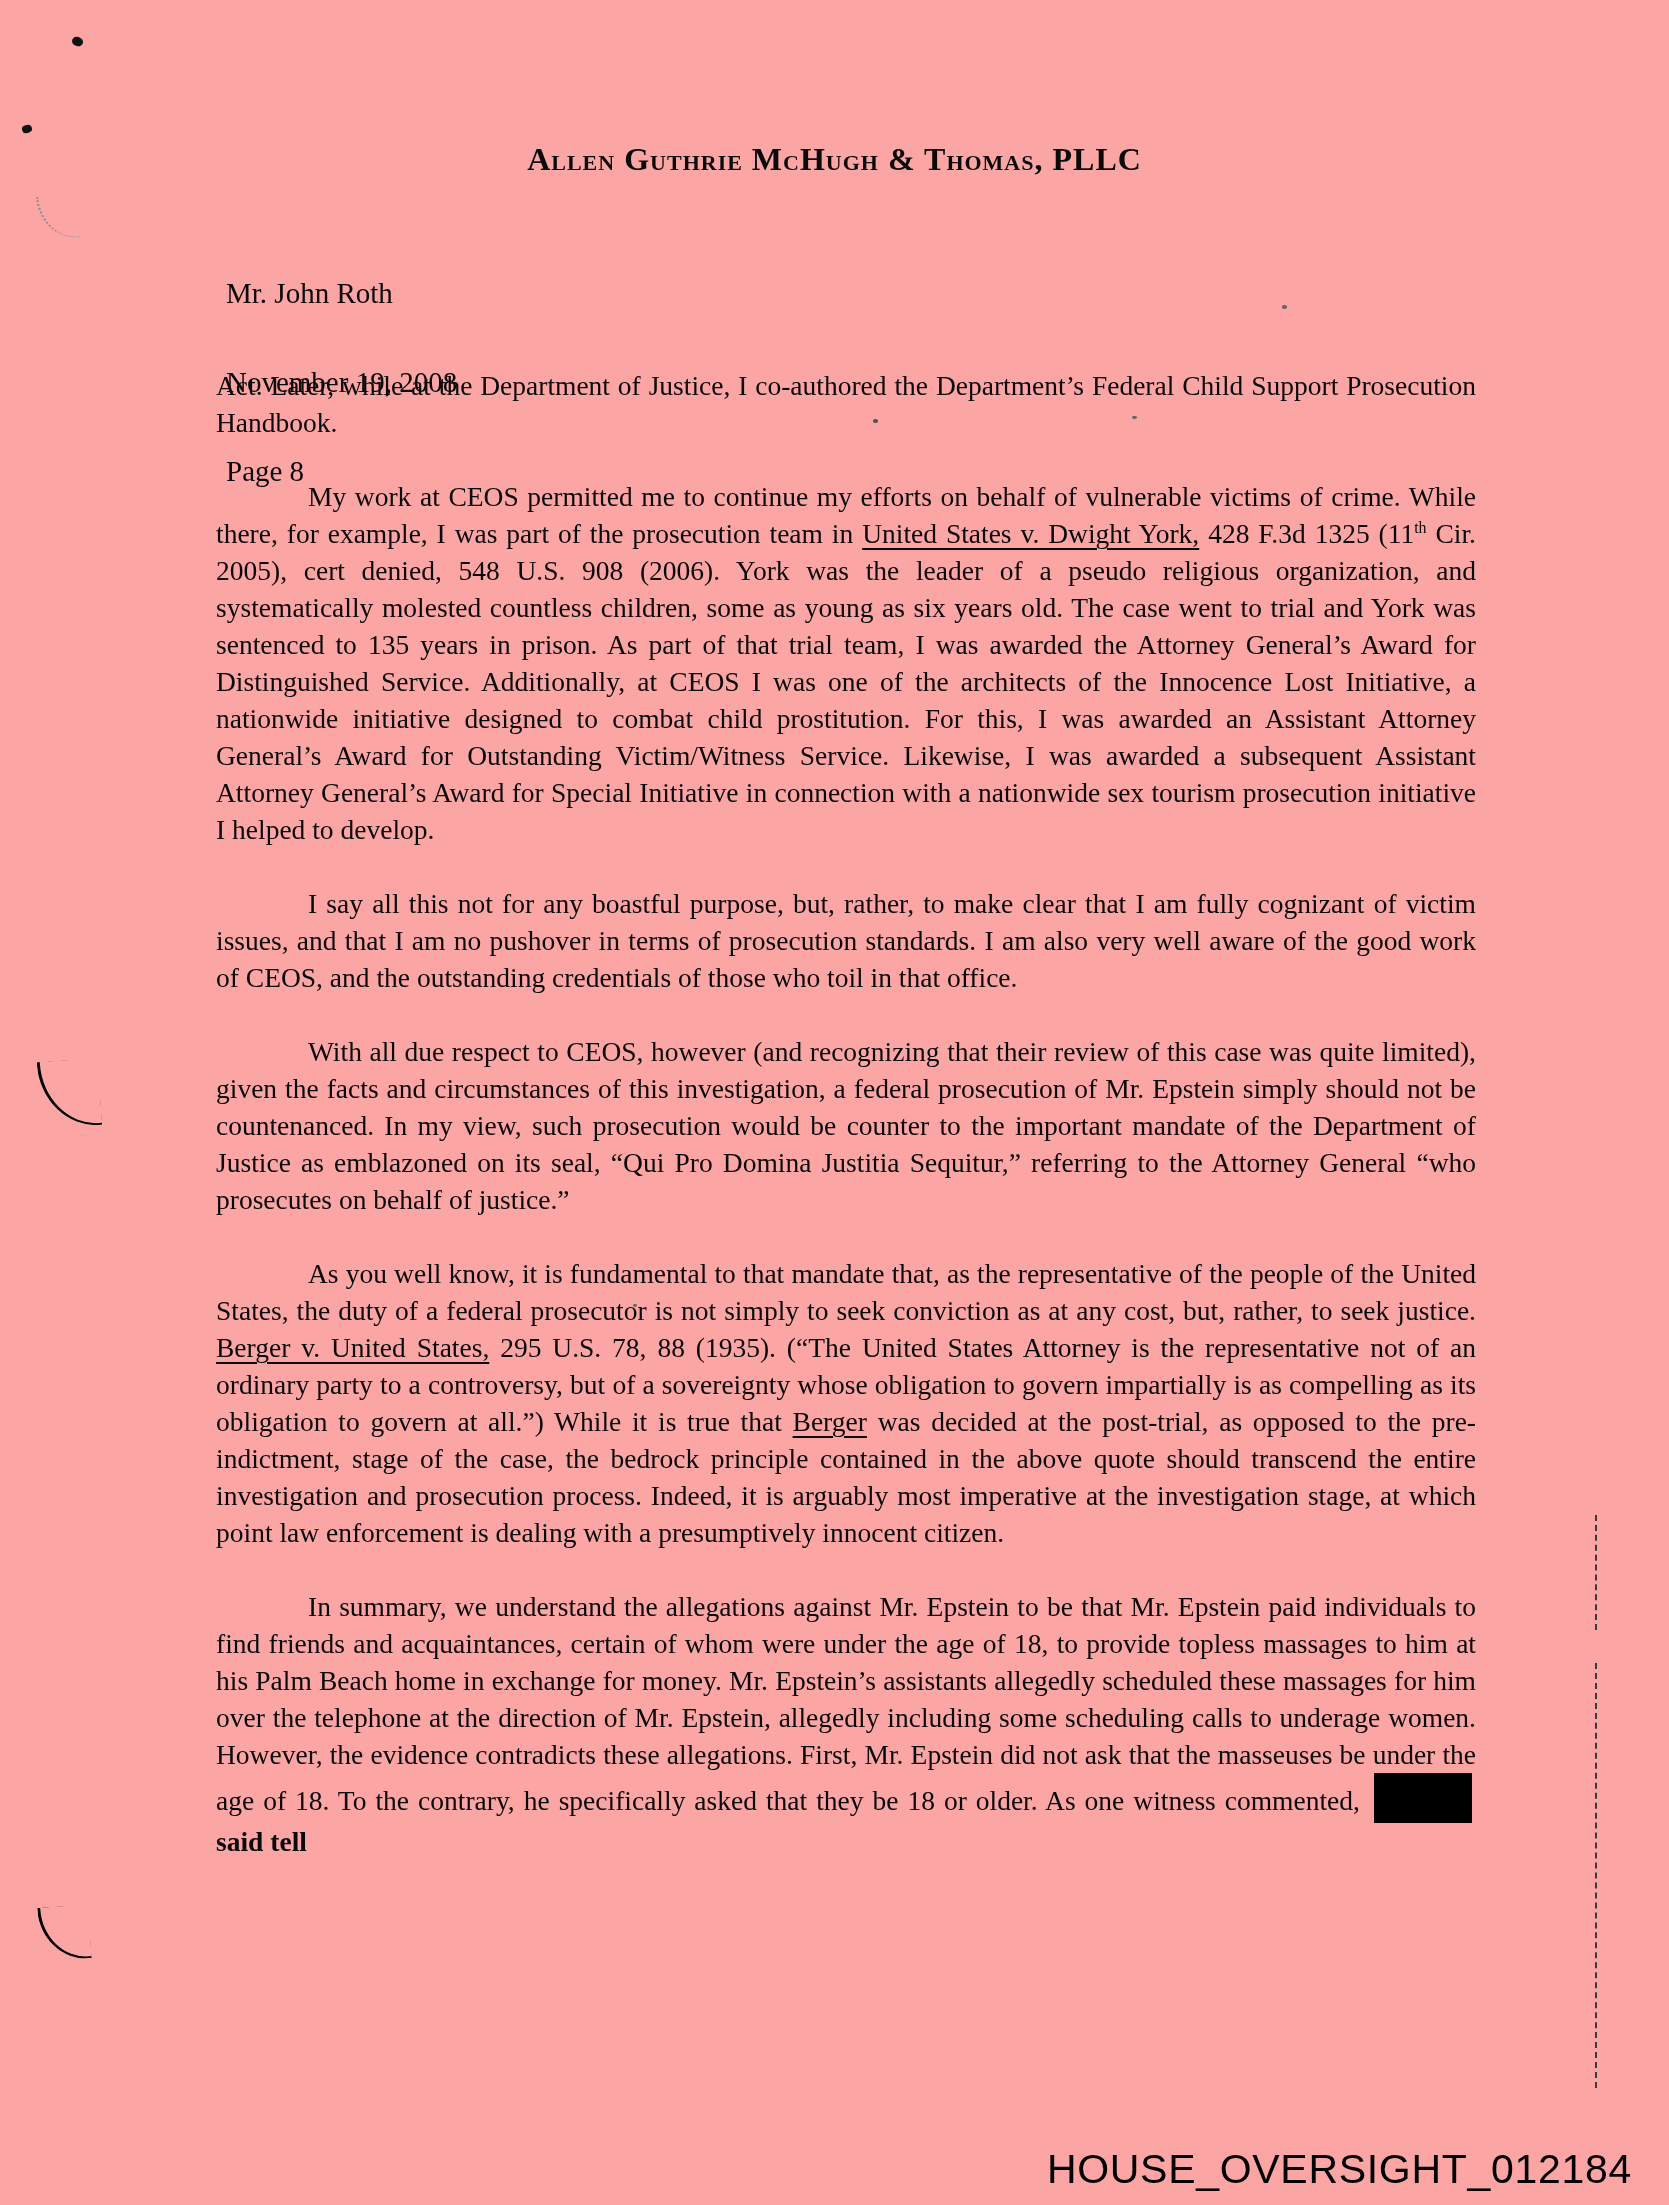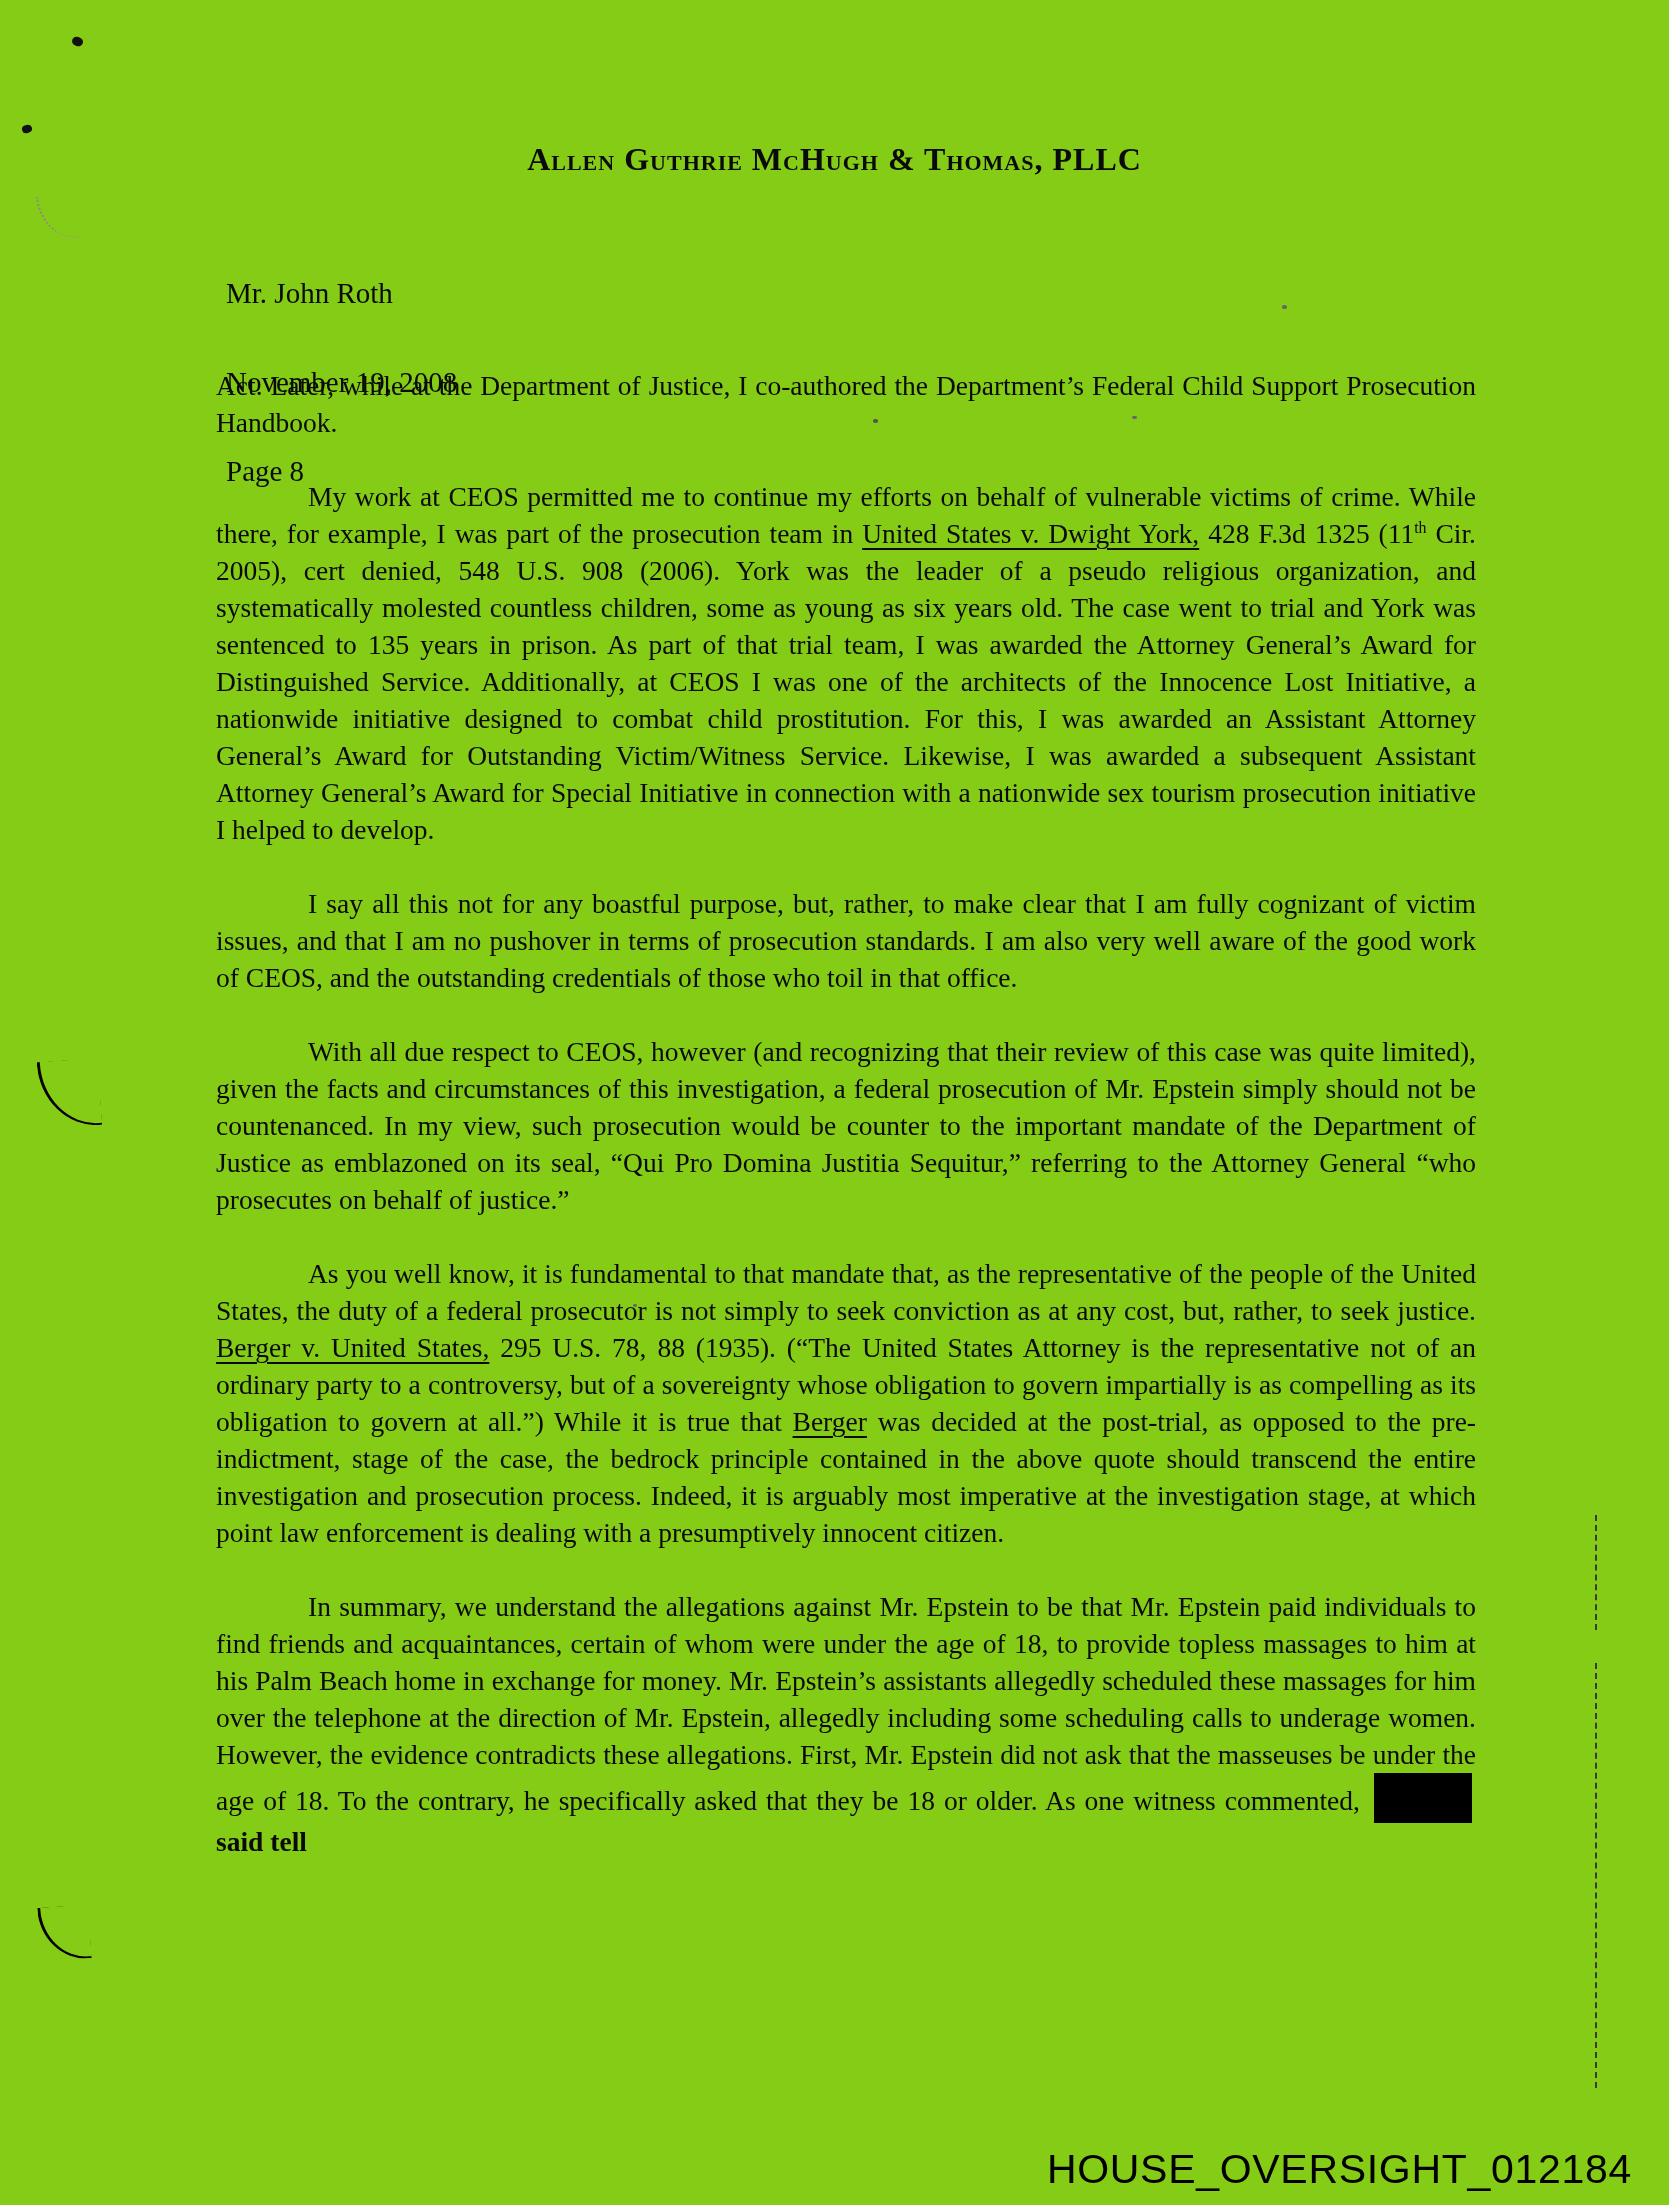--- a/index.html
+++ b/index.html
@@ -1,21 +1,21 @@
 <!DOCTYPE html>
 <html style="font-size:10.5px"><head>
 <meta charset="utf-8">
 <style>
   html,body{margin:0;padding:0;}
   body{
     width:1669px;height:2205px;background:#ffffff;position:relative;
     font-family:"Liberation Serif", serif;color:#0a0a0a;
     -webkit-font-smoothing:antialiased;
   }
-  .page{position:absolute;inset:0;background:#84cc16;overflow:hidden;}
+  .page{position:absolute;inset:0;background:#fca5a5;overflow:hidden;}
 
   .letterhead{
     position:absolute;top:141px;left:0;width:100%;text-align:center;
     font-variant:small-caps;font-weight:700;font-size:32px;letter-spacing:1px;
   }
 
   .address{position:absolute;left:226px;top:225px;font-size:29px;line-height:41px;}
   .address div{white-space:nowrap;margin-top:48px;}
 
   .letter-body{

